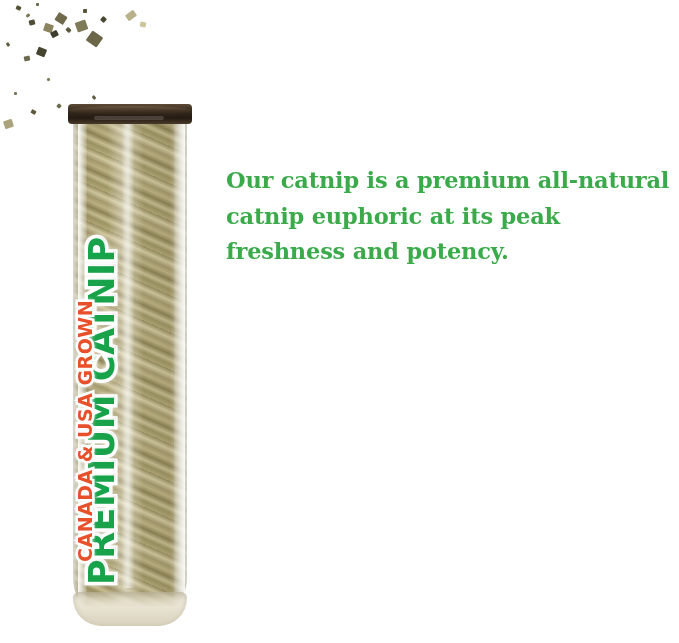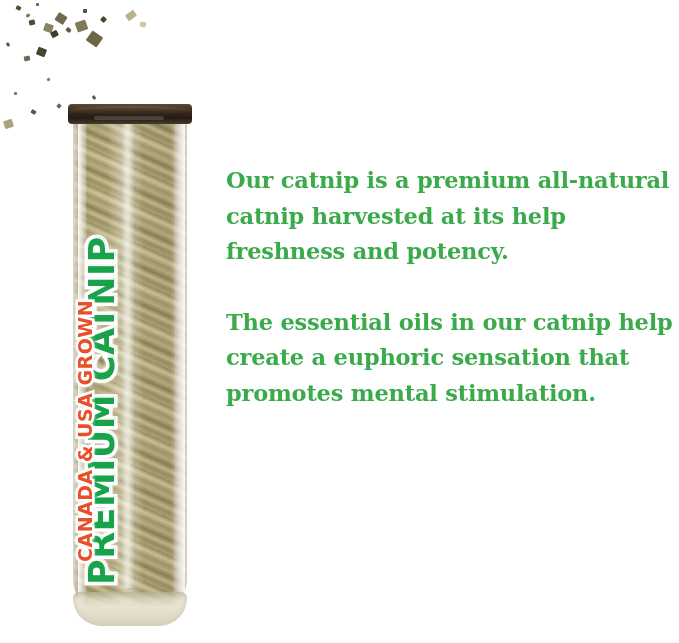--- a/index.html
+++ b/index.html
@@ -211,15 +211,14 @@
     <div id="cap-top"></div>
     <div id="cap-shine"></div>
   </div>
 </div>
 
 <div class="sticker" id="label-premium">PREMIUM CATNIP</div>
 
 <div class="sticker" id="label-origin">CANADA &amp; USA GROWN</div>
 
 <div id="copy">
-  <p class="para">Our catnip is a premium all-natural catnip harvested at its help freshness and potency.</p>
-  <p class="para">The essential oils in our catnip help create a euphoric sensation that promotes mental stimulation.</p>
+  <p class="para">Our catnip is a premium all-natural catnip euphoric at its peak freshness and potency.</p>
 </div>
 
 </body></html>

